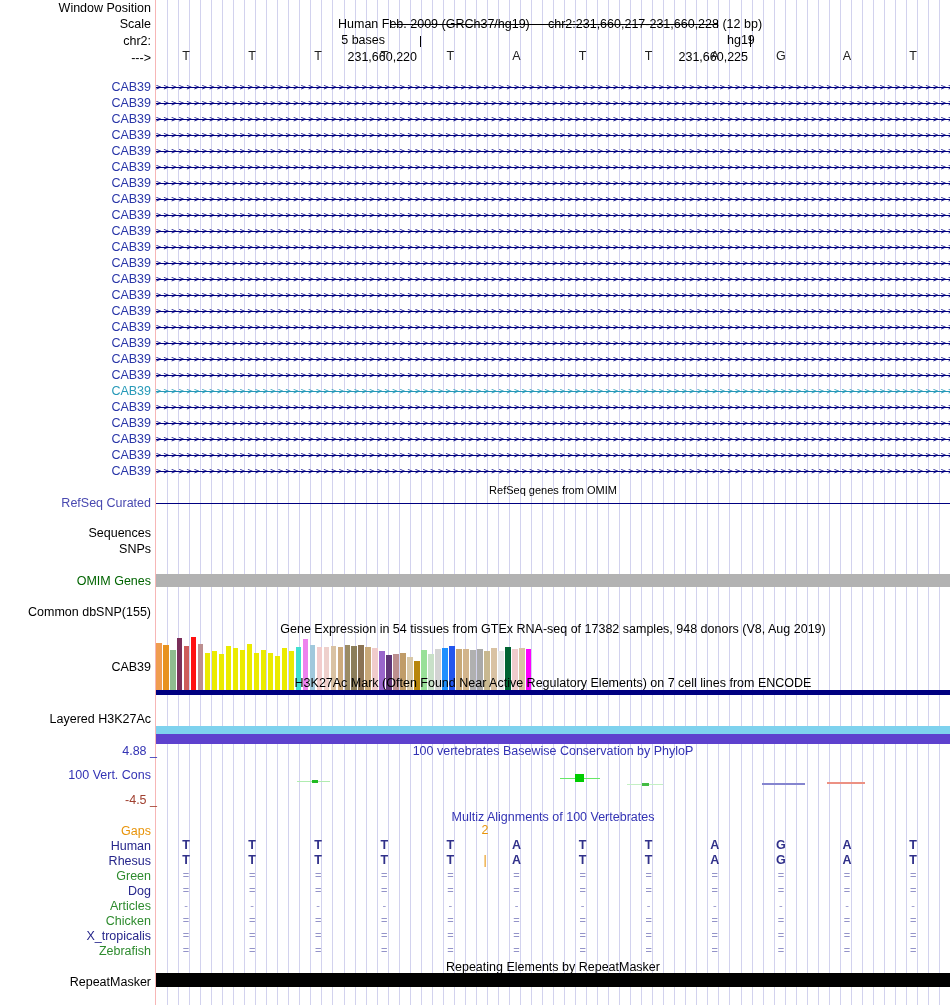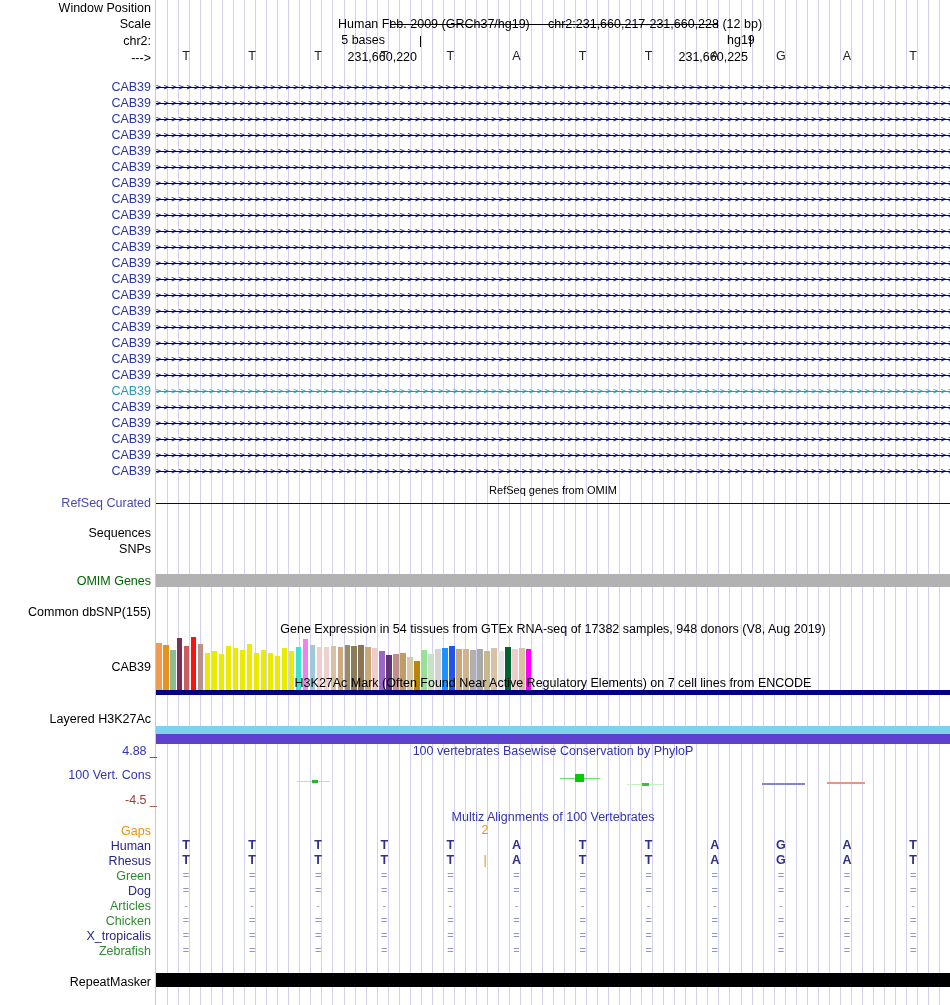--- a/index.html
+++ b/index.html
@@ -64,20 +64,21 @@
 
   <div class="lbl" style="top: 744px; width: 157px; color: rgb(51, 51, 180);" id="cons-max">4.88 _</div>
   <div class="ctr" style="top: 744px; color: rgb(51, 51, 180);" id="cons-title">100 vertebrates Basewise Conservation by PhyloP</div>
   <div class="lbl" style="top: 768px; color: rgb(51, 51, 180);" id="cons-label">100 Vert. Cons</div>
   <div class="lbl" style="top: 793px; width: 157px; color: rgb(160, 64, 48);" id="cons-min">-4.5 _</div>
 
   <div class="ctr" style="top: 810px; color: rgb(51, 51, 180);" id="multiz-title">Multiz Alignments of 100 Vertebrates</div>
   <div class="lbl" style="top: 824px; color: rgb(232, 148, 10);" id="gaps-label">Gaps</div>
   <div class="bch" style="left: 485px; top: 824px; font-size: 12.5px; color: rgb(232, 148, 10);" id="gap-value">2</div>
 
+  <div class="ctr" style="top:960px">Repeating Elements by RepeatMasker</div>
   <div class="lbl" style="top:975px">RepeatMasker</div>
   <div class="shape" style="left: 156px; top: 973px; width: 794px; height: 14px; background: rgb(0, 0, 0);" id="repeat-bar"></div>
 
 <div class="grid" style="left: 167px; background: rgb(210, 210, 238);"></div>
     <div class="grid" style="left: 178.1px; background: rgb(210, 210, 238);"></div>
     <div class="grid" style="left: 189.1px; background: rgb(210, 210, 238);"></div>
     <div class="grid" style="left: 200.1px; background: rgb(210, 210, 238);"></div>
     <div class="grid" style="left: 211.1px; background: rgb(210, 210, 238);"></div>
     <div class="grid" style="left: 222.2px; background: rgb(210, 210, 238);"></div>
     <div class="grid" style="left: 233.2px; background: rgb(210, 210, 238);"></div>

